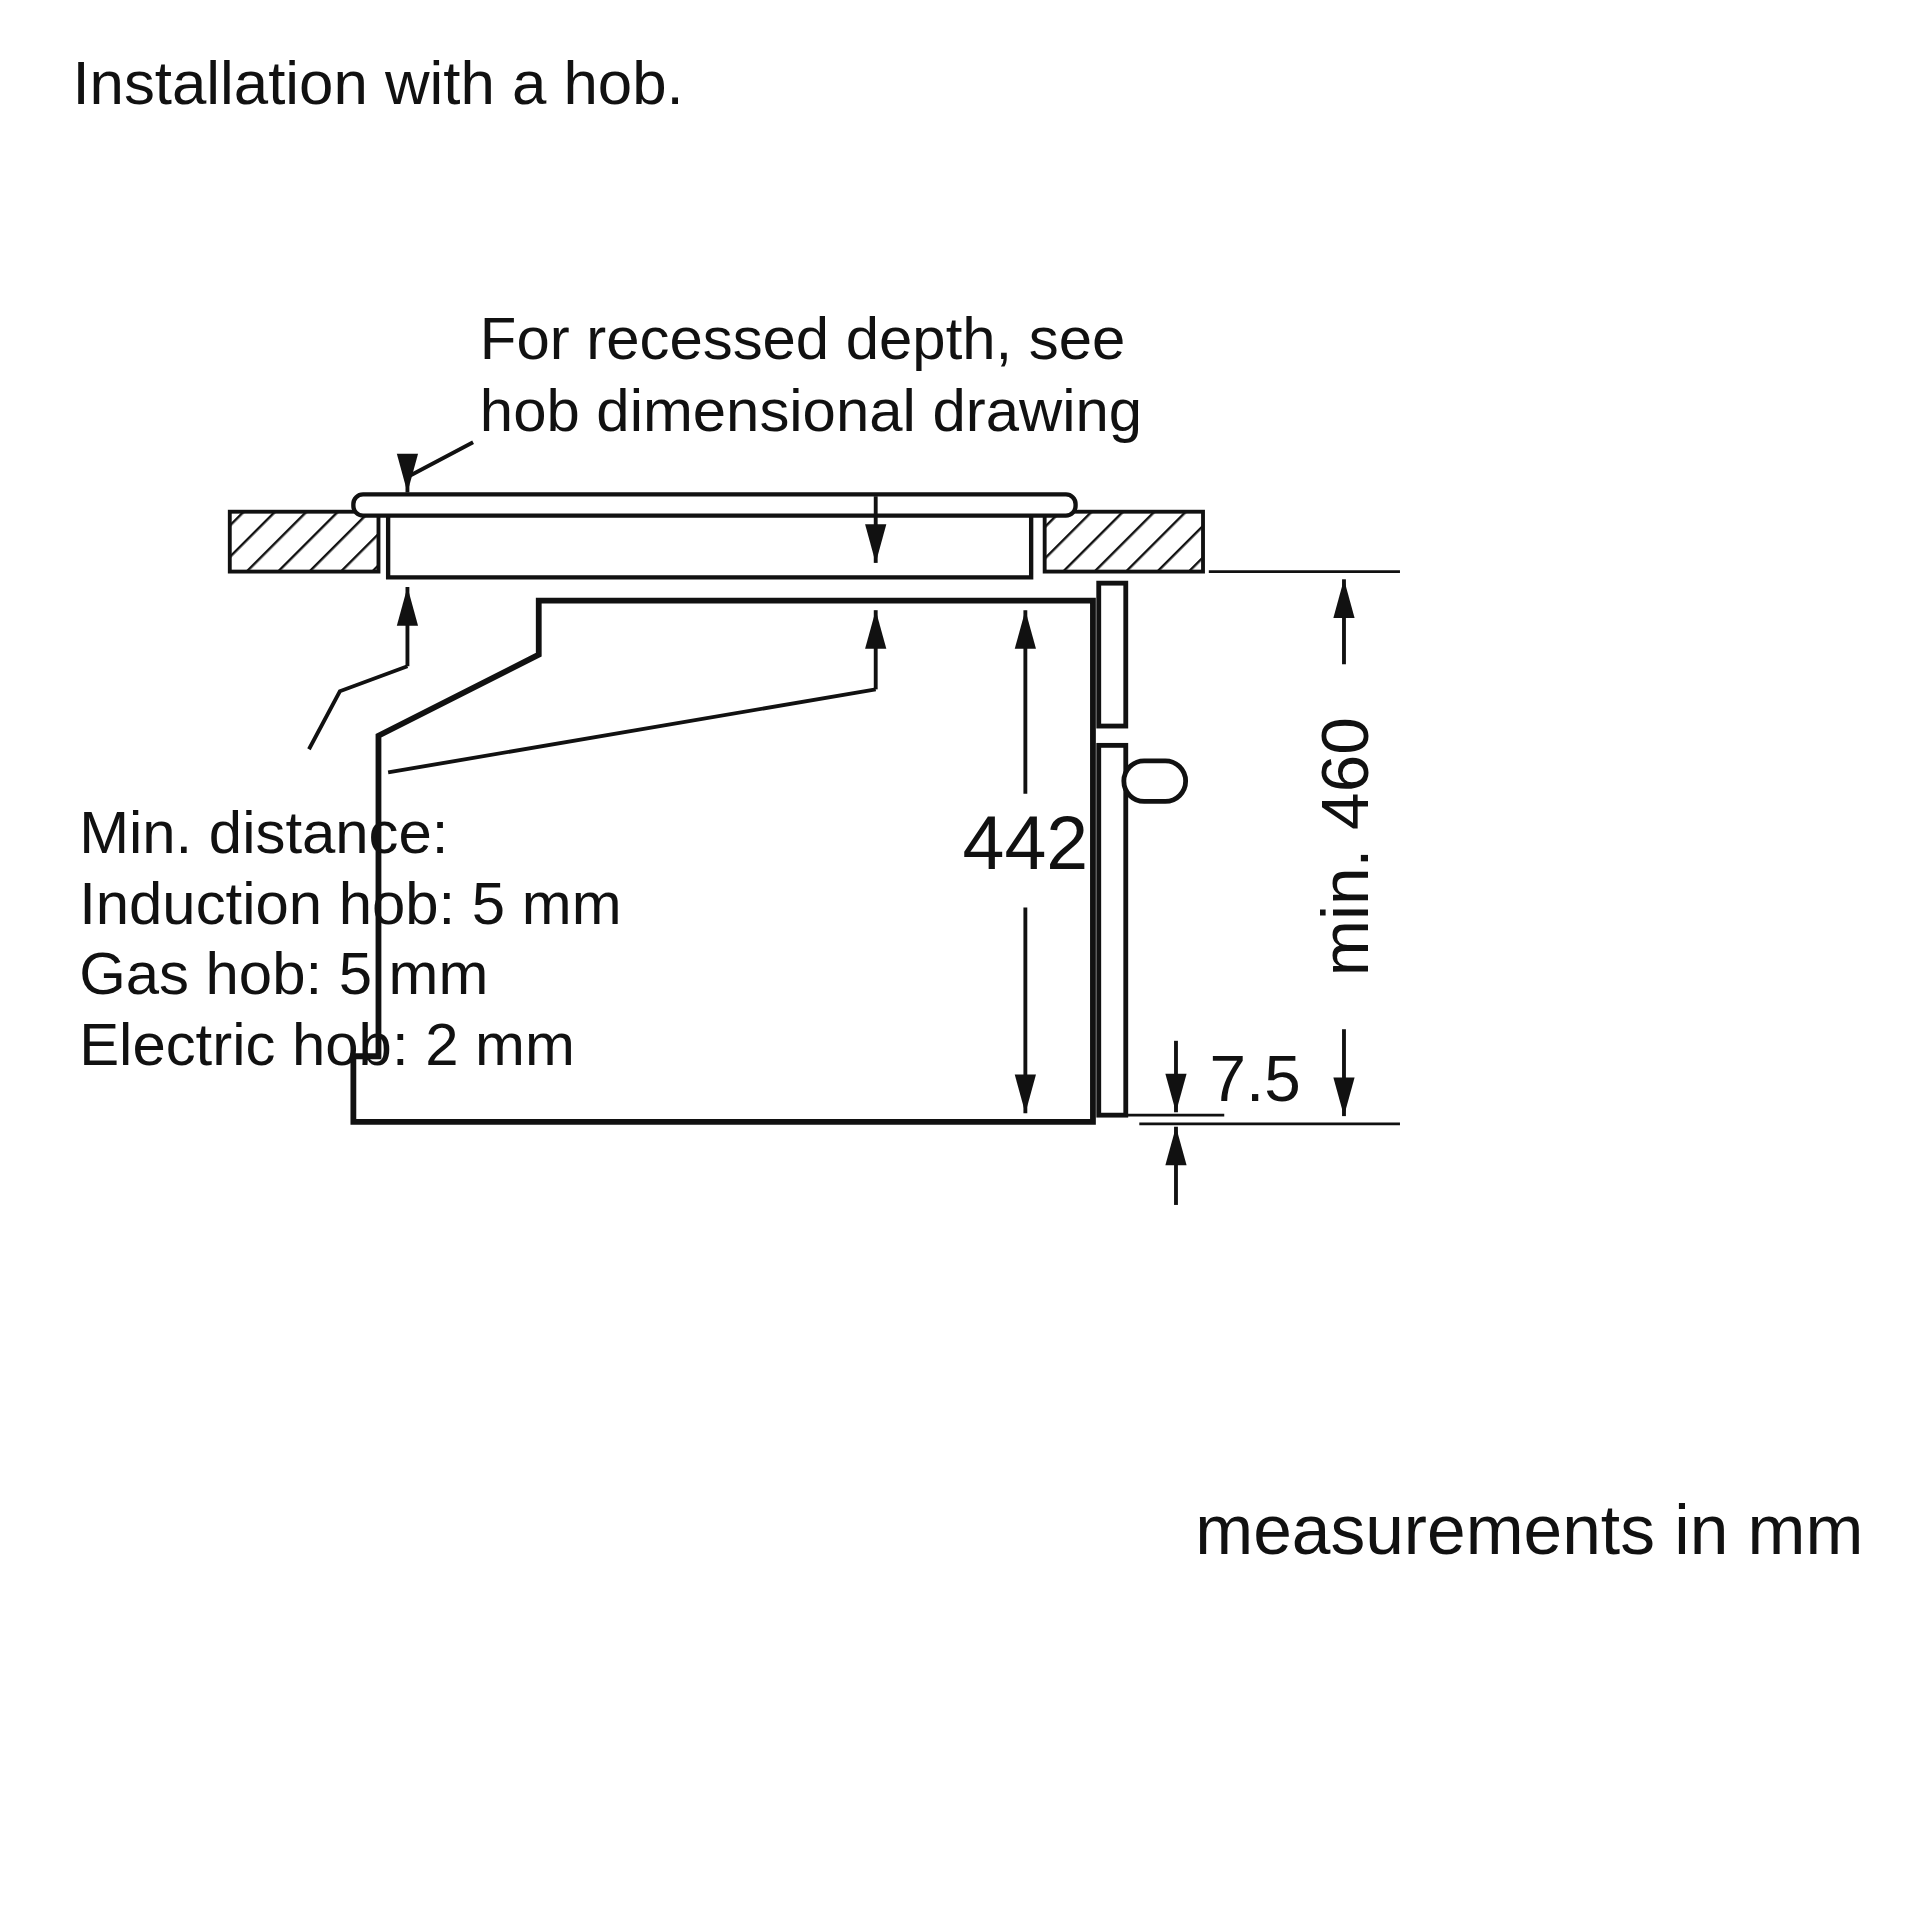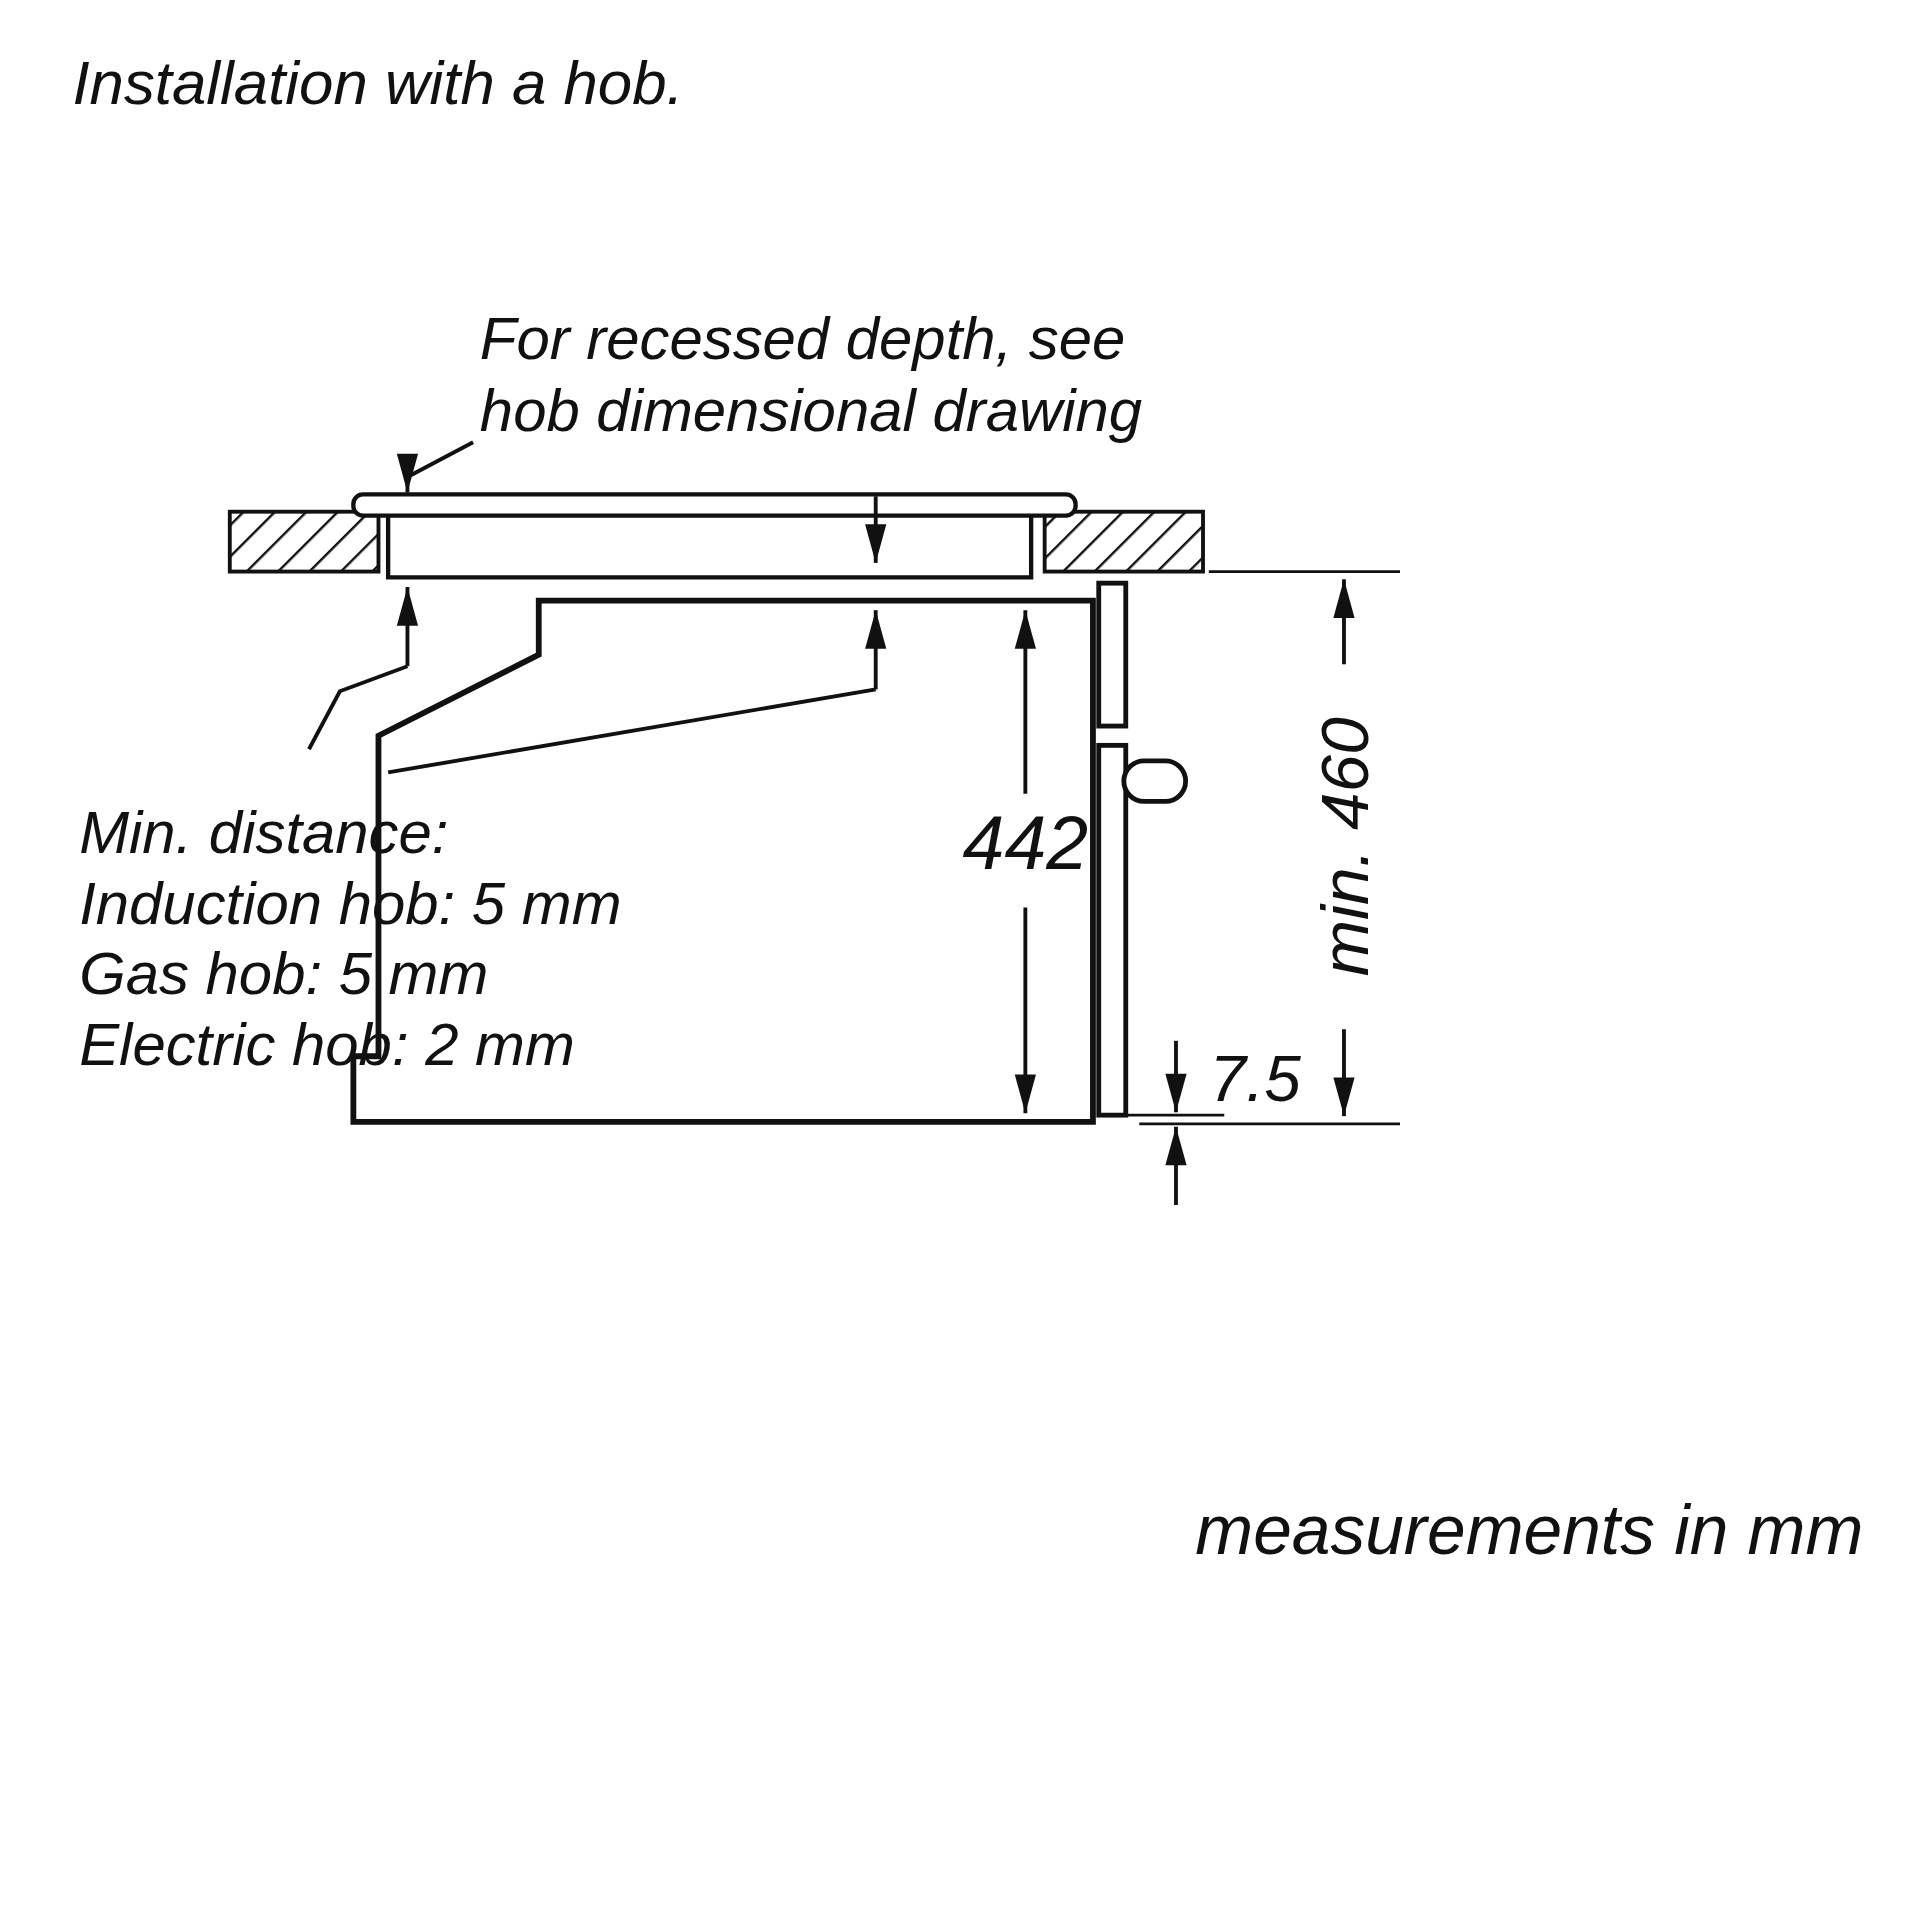--- a/index.html
+++ b/index.html
@@ -9,21 +9,20 @@
     width: 1931px;
     height: 1931px;
     font-family: "Liberation Sans", sans-serif;
   }
   #stage {
     position: relative;
     width: 1931px;
     height: 1931px;
     background: #ffffff;
     overflow: hidden;
-    font-style: italic;
   }
   svg { display: block; }
   text {
     fill: #111111;
     font-family: "Liberation Sans", sans-serif;
   }
   .t-title   { font-size: 64px; }
   .t-callout { font-size: 62px; }
   .t-list    { font-size: 62px; }
   .t-dim-lg  { font-size: 78px; }

